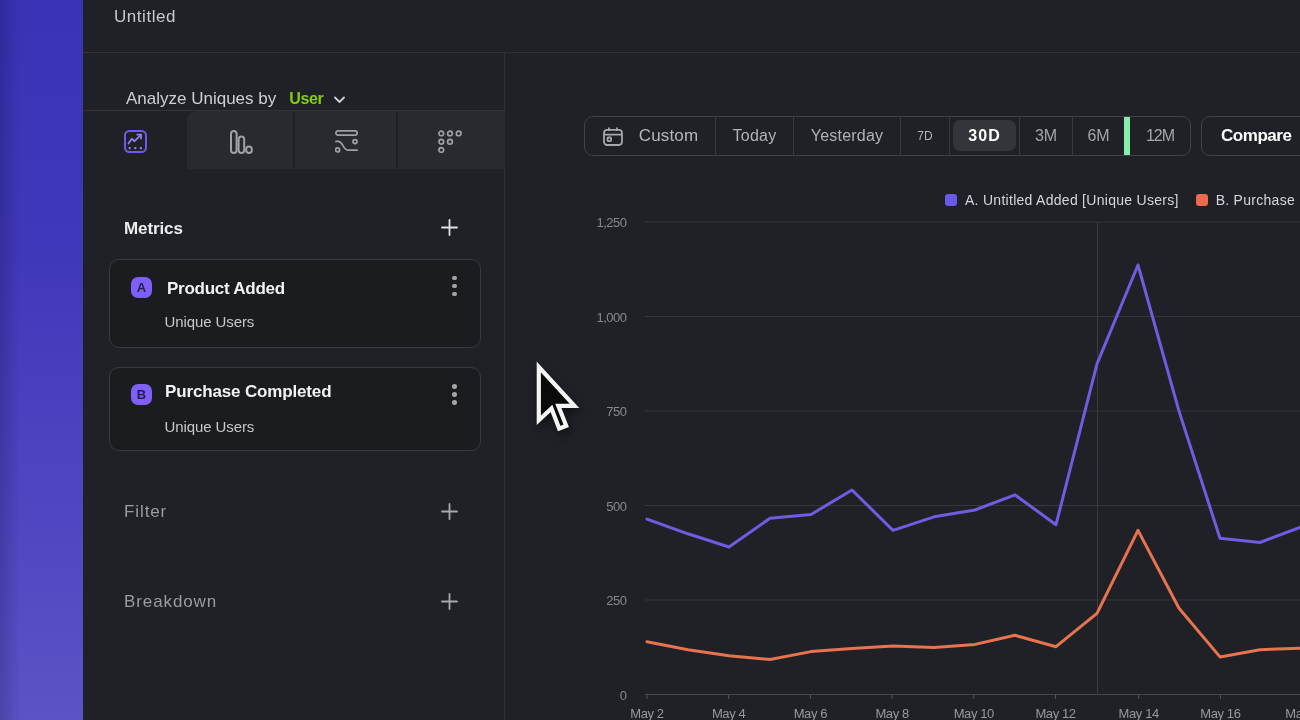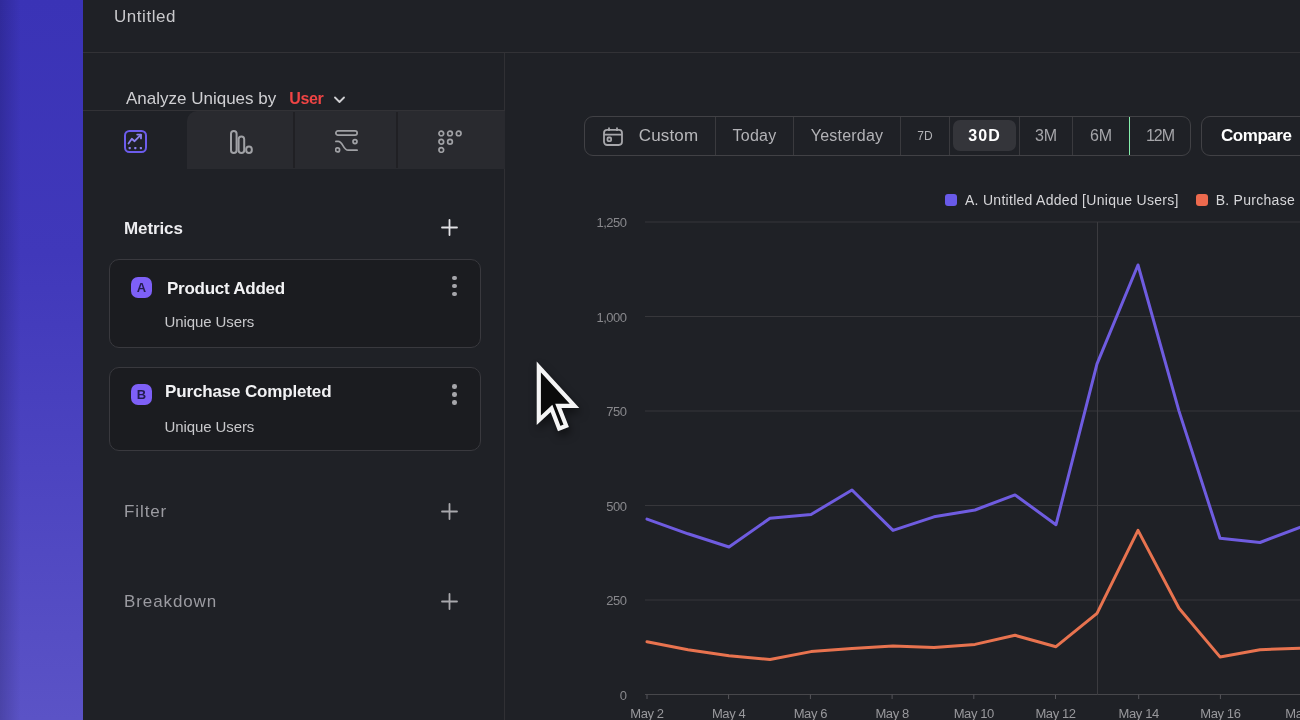--- a/index.html
+++ b/index.html
@@ -16,21 +16,21 @@
   background:linear-gradient(90deg,rgba(0,0,30,0.18) 0%,rgba(0,0,0,0) 25%);"></div>
 
 <div class="abs" style="left:83px; top:0; width:1217px; height:53px; border-bottom:1px solid #323236;"></div>
 <div class="abs" style="left:114px; top:7px; font-size:17px; line-height:20px; letter-spacing:0.55px; color:#c9c9cc;">Untitled</div>
 
 <div class="abs" style="left:83px; top:53px; width:422px; height:667px; border-right:1px solid #303034;"></div>
 
 <div class="abs" style="left:83px; top:53px; width:422px; height:58px; border-bottom:1px solid #323236;"></div>
 <div class="abs" style="left:126px; top:73px; height:20px; font-size:17px; line-height:20px; color:#cfcfd2; white-space:nowrap; display:flex; align-items:center;margin-top:16px;">
   <span>Analyze Uniques by</span>
-  <span style="color:#ef4444; font-weight:bold; font-size:16px; letter-spacing:-0.4px; margin-left:13px;">User</span>
+  <span style="color:#84cc16; font-weight:bold; font-size:16px; letter-spacing:-0.4px; margin-left:13px;">User</span>
   <svg width="11" height="8" viewBox="0 0 11 8" style="margin-left:11px; margin-top:2px;" fill="none">
       <path d="M1 1.5 L5.5 6 L10 1.5" stroke="#cfcfd2" stroke-width="1.8" stroke-linecap="round" stroke-linejoin="round"></path>
     </svg>
 </div>
 
 <div class="abs" style="left:187px; top:111px; width:318px; height:58px; background:#292a2f; border-radius:10px 0 0 0;"></div>
 <div class="abs" style="left:293px; top:112px; width:2px; height:56px; background:#202024;"></div>
 <div class="abs" style="left:396px; top:112px; width:2px; height:56px; background:#202024;"></div>
 
 <svg class="abs" style="left:124px; top:130px;" width="23" height="23" viewBox="0 0 23 23" fill="none">
@@ -112,21 +112,21 @@
     Custom
   </div>
   <div style="width:78px; display:flex; align-items:center; justify-content:center; border-right:1px solid #3a3a3e; color:#b2b2b6; font-size:16px; letter-spacing:0.3px;">Today</div>
   <div style="width:107px; display:flex; align-items:center; justify-content:center; border-right:1px solid #3a3a3e; color:#b2b2b6; font-size:16px; letter-spacing:0.2px;">Yesterday</div>
   <div style="width:49px; display:flex; align-items:center; justify-content:center; border-right:1px solid #3a3a3e; color:#b2b2b6; font-size:12px; letter-spacing:0.1px;">7D</div>
   <div style="width:70px; position:relative; display:flex; align-items:center; justify-content:center; border-right:1px solid #3a3a3e; color:#ffffff; font-size:16px; font-weight:bold; letter-spacing:1.1px;">
       <div style="position:absolute; left:3px; right:3px; top:3px; bottom:4px; background:#34353a; border-radius:7px;"></div>
       <span style="position:relative;">30D</span>
     </div>
   <div style="width:53px; display:flex; align-items:center; justify-content:center; border-right:1px solid #3a3a3e; color:#a5a5a9; font-size:16px; letter-spacing:0px;">3M</div>
-  <div style="width:57px; display:flex; align-items:center; justify-content:center; border-right:1px solid #86efac; color:#a5a5a9; font-size:16px; letter-spacing:0px;">6M</div>
+  <div style="width:57px; display:flex; align-items:center; justify-content:center; border-right:6px solid #86efac; color:#a5a5a9; font-size:16px; letter-spacing:0px;">6M</div>
   <div style="flex:1; display:flex; align-items:center; justify-content:center; color:#a5a5a9; font-size:16px; letter-spacing:-1px;">12M</div>
 </div>
 
 <div class="abs" style="left:1201px; top:116px; width:119px; height:40px; border:1px solid #414145; border-radius:9px; display:flex; align-items:center; color:#fff; font-size:17px; font-weight:bold; letter-spacing:-0.45px; padding-left:19px;">Compare</div>
 
 <div class="abs" style="left:945px; top:192px; display:flex; align-items:center; white-space:nowrap; width:600px;">
   <div style="width:12px;height:12px;border-radius:3px;background:#695ae9;margin-right:8px;flex-shrink:0;"></div>
   <span style="font-size:14px;letter-spacing:0.28px;color:#d6d6d9;">A. Untitled Added [Unique Users]</span>
   <div style="width:12px;height:12px;border-radius:3px;background:#ed6a4e;margin-left:17px;margin-right:8px;flex-shrink:0;"></div>
   <span style="font-size:14px;letter-spacing:0.28px;color:#d6d6d9;">B. Purchase Completed [Unique Users]</span>

